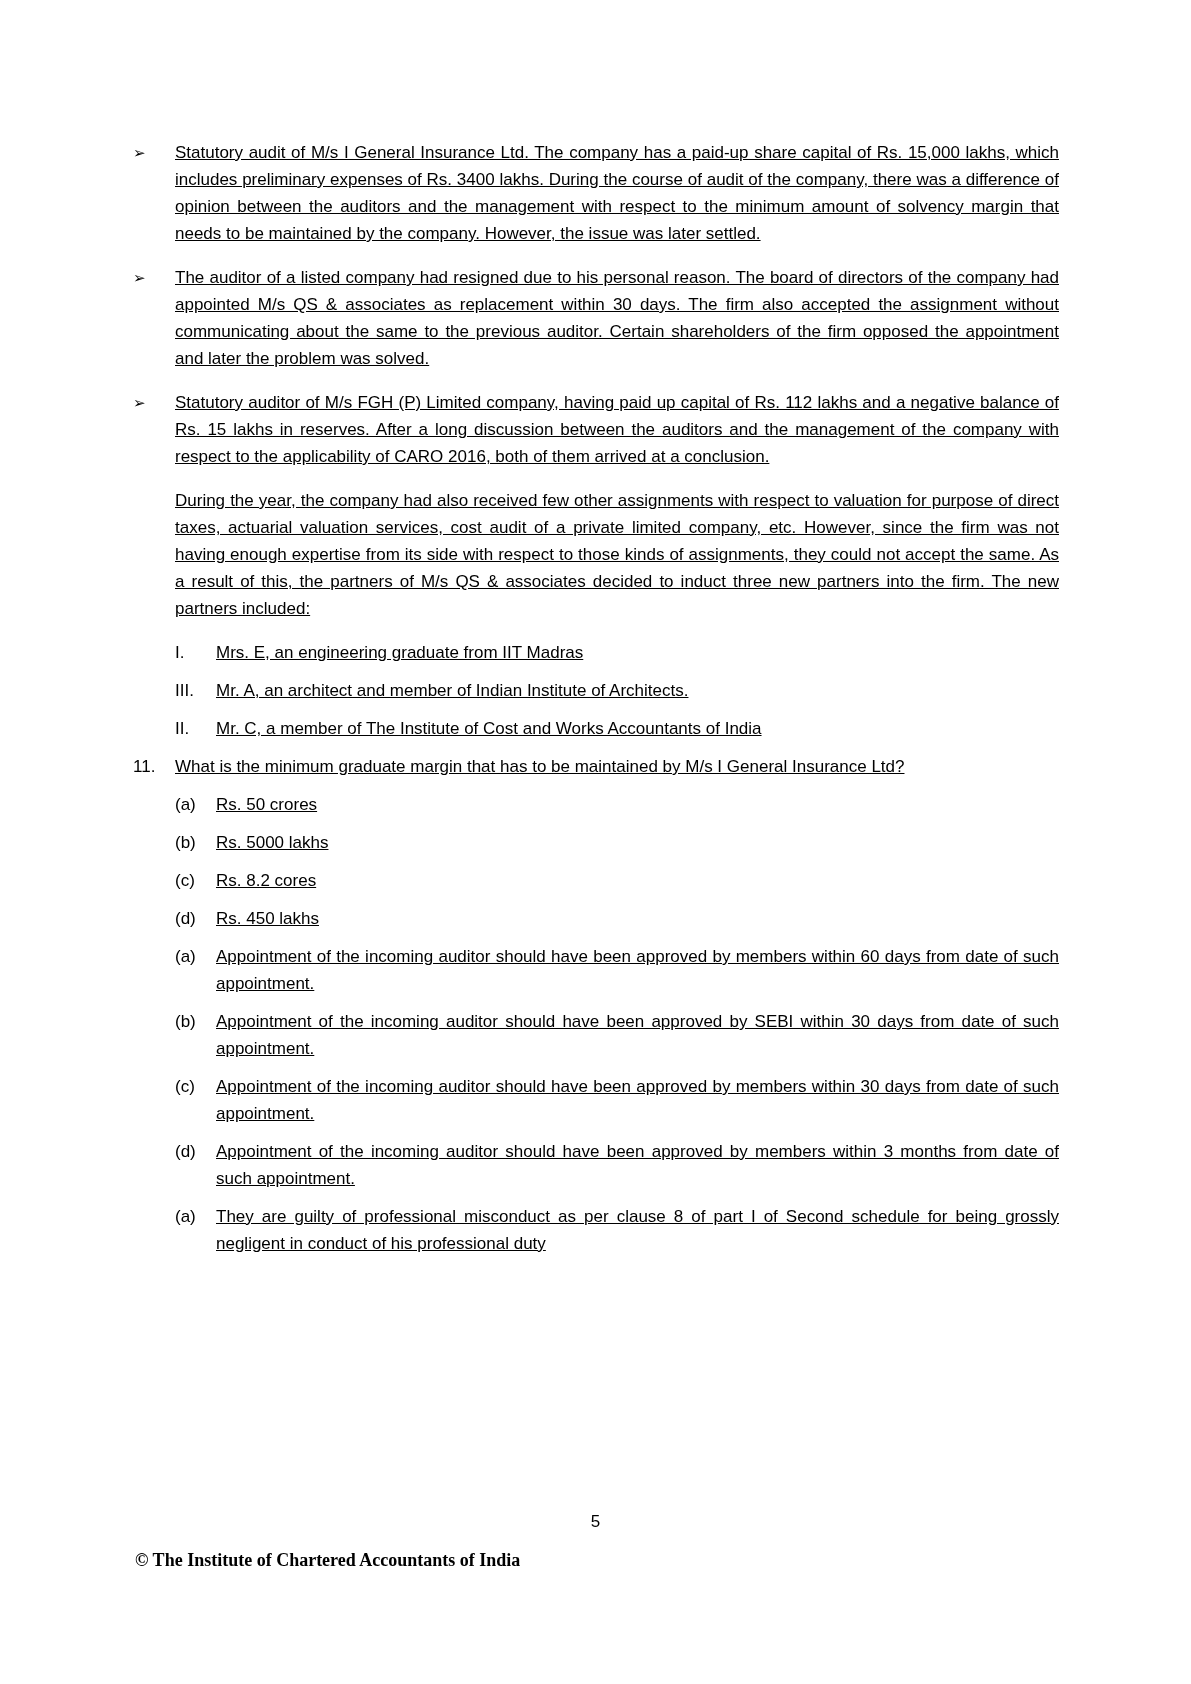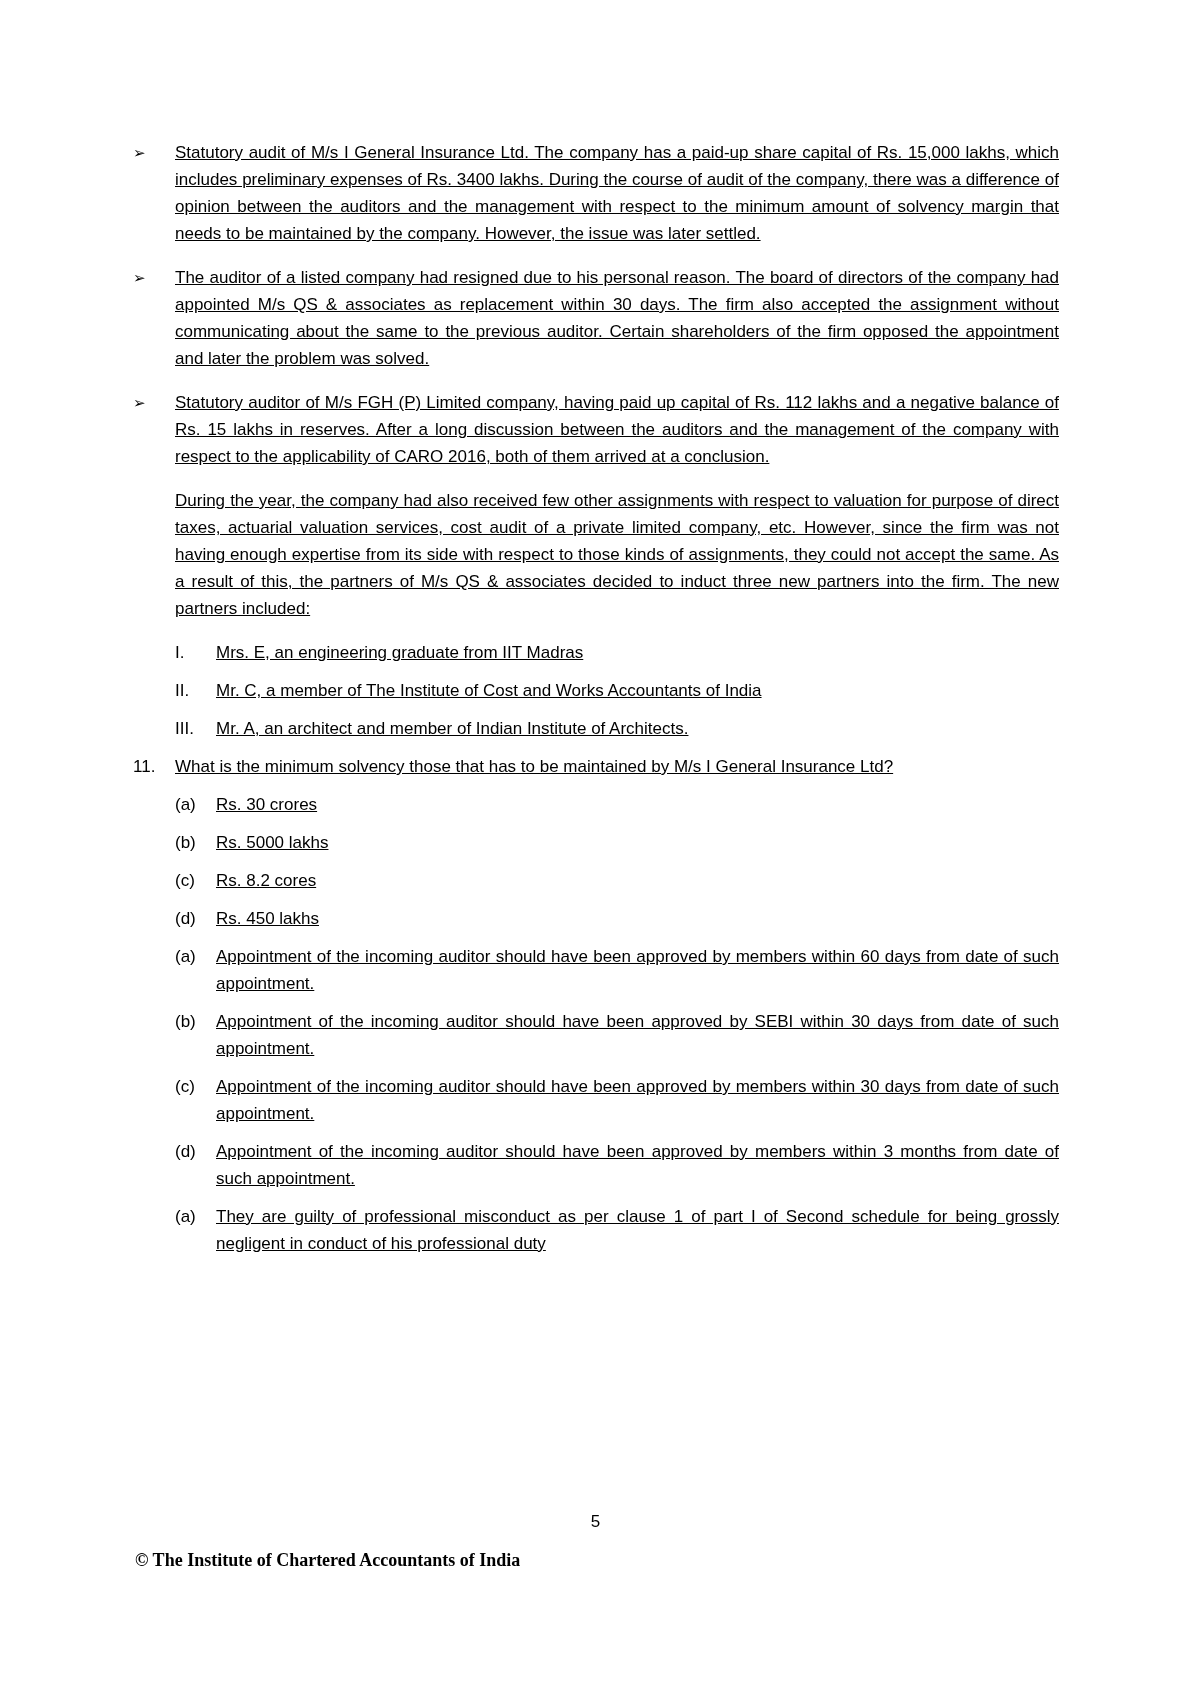--- a/index.html
+++ b/index.html
@@ -92,37 +92,37 @@
       <div class="text">During the year, the company had also received few other assignments with respect to valuation for purpose of direct taxes, actuarial valuation services, cost audit of a private limited company, etc. However, since the firm was not having enough expertise from its side with respect to those kinds of assignments, they could not accept the same. As a result of this, the partners of M/s QS &amp; associates decided to induct three new partners into the firm. The new partners included:</div>
     </div>
 
     <div class="row list-block">
       <div class="marker"></div>
       <div class="submarker">I.</div>
       <div class="text">Mrs. E, an engineering graduate from IIT Madras</div>
     </div>
     <div class="row list-block">
       <div class="marker"></div>
-      <div class="submarker">II.</div>
-      <div class="text">Mr. C, a member of The Institute of Cost and Works Accountants of India</div>
+      <div class="submarker">III.</div>
+      <div class="text">Mr. A, an architect and member of Indian Institute of Architects.</div>
     </div>
     <div class="row list-block">
       <div class="marker"></div>
-      <div class="submarker">III.</div>
-      <div class="text">Mr. A, an architect and member of Indian Institute of Architects.</div>
+      <div class="submarker">II.</div>
+      <div class="text">Mr. C, a member of The Institute of Cost and Works Accountants of India</div>
     </div>
 
     <div class="row q-stem">
       <div class="marker">11.</div>
-      <div class="text">What is the minimum solvency those that has to be maintained by M/s I General Insurance Ltd?</div>
+      <div class="text">What is the minimum graduate margin that has to be maintained by M/s I General Insurance Ltd?</div>
     </div>
     <div class="row list-block">
       <div class="marker"></div>
       <div class="submarker">(a)</div>
-      <div class="text">Rs. 30 crores</div>
+      <div class="text">Rs. 50 crores</div>
     </div>
     <div class="row list-block">
       <div class="marker"></div>
       <div class="submarker">(b)</div>
       <div class="text">Rs. 5000 lakhs</div>
     </div>
     <div class="row list-block">
       <div class="marker"></div>
       <div class="submarker">(c)</div>
       <div class="text">Rs. 8.2 cores</div>
@@ -150,20 +150,20 @@
     </div>
     <div class="row list-block">
       <div class="marker"></div>
       <div class="submarker">(d)</div>
       <div class="text">Appointment of the incoming auditor should have been approved by members within 3 months from date of such appointment.</div>
     </div>
 
     <div class="row list-block">
       <div class="marker"></div>
       <div class="submarker">(a)</div>
-      <div class="text">They are guilty of professional misconduct as per clause 1 of part I of Second schedule for being grossly negligent in conduct of his professional duty</div>
+      <div class="text">They are guilty of professional misconduct as per clause 8 of part I of Second schedule for being grossly negligent in conduct of his professional duty</div>
     </div>
 
   </div>
 
   <div class="page-number">5</div>
   <div class="footer">© The Institute of Chartered Accountants of India</div>
 </div>
 
 </body></html>

